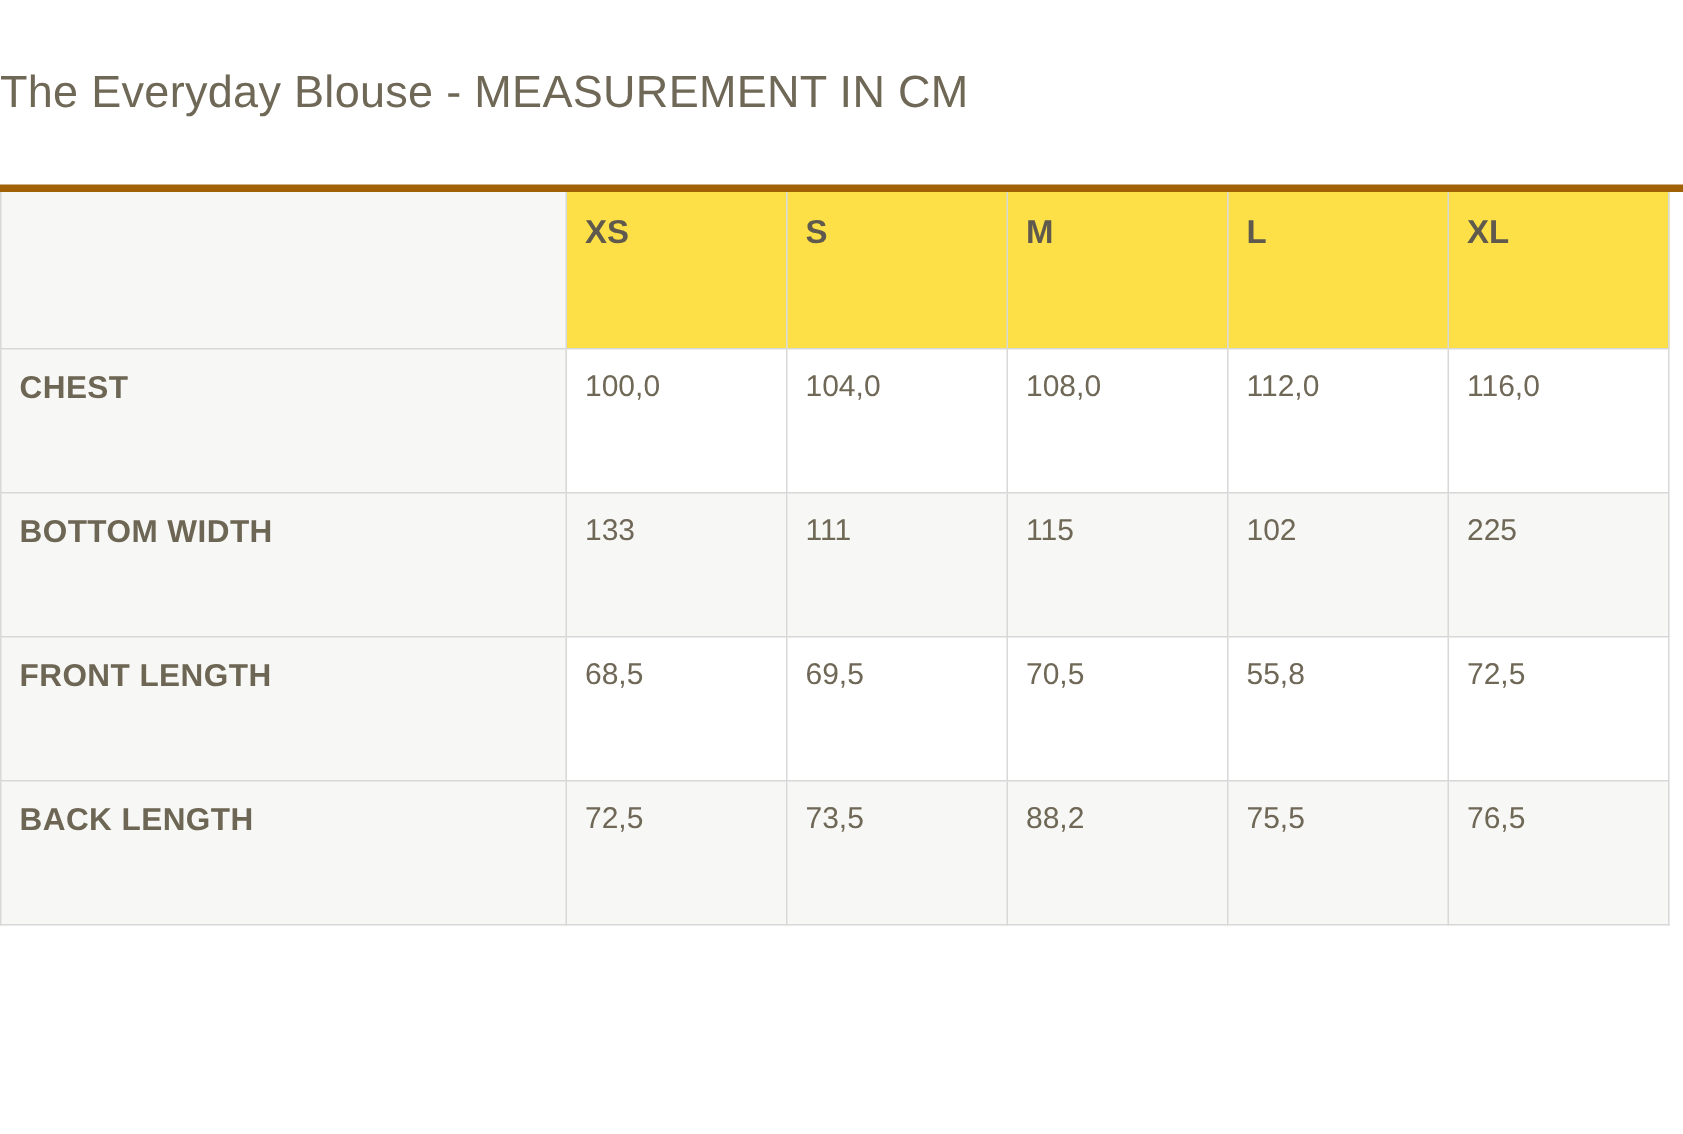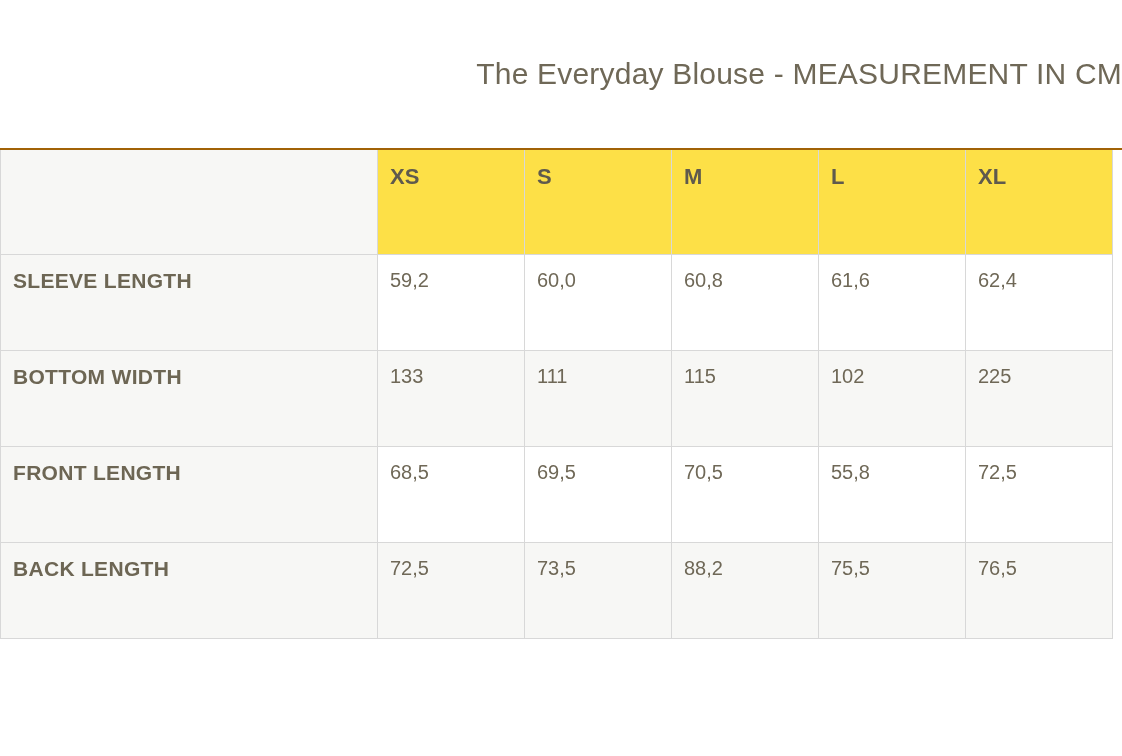--- a/index.html
+++ b/index.html
@@ -14,25 +14,25 @@
     color: #6b6455;
     overflow: hidden;
   }
   .page {
     width: 1122px;
     height: 756px;
     position: relative;
     box-sizing: border-box;
   }
   .title-area {
-    height: 150px;
+    height: 128px;
     display: flex;
     align-items: center;
-    justify-content: flex-end;
-    border-bottom: 2px solid #a16207;
+    justify-content: flex-start;
+    border-bottom: 5px solid #a16207;
     box-sizing: border-box;
   }
   .title {
     font-size: 30px;
     font-weight: 400;
     color: #6f6857;
     letter-spacing: 0.2px;
     text-align: center;
   }
   table.size-table {
@@ -118,26 +118,26 @@
         <th class="corner"></th>
         <th>XS</th>
         <th>S</th>
         <th>M</th>
         <th>L</th>
         <th>XL</th>
       </tr>
     </thead>
     <tbody>
       <tr>
-        <td class="row-label">SLEEVE LENGTH</td>
-        <td class="value">59,2</td>
-        <td class="value">60,0</td>
-        <td class="value">60,8</td>
-        <td class="value">61,6</td>
-        <td class="value">62,4</td>
+        <td class="row-label">CHEST</td>
+        <td class="value">100,0</td>
+        <td class="value">104,0</td>
+        <td class="value">108,0</td>
+        <td class="value">112,0</td>
+        <td class="value">116,0</td>
       </tr>
       <tr>
         <td class="row-label">BOTTOM WIDTH</td>
         <td class="value">133</td>
         <td class="value">111</td>
         <td class="value">115</td>
         <td class="value">102</td>
         <td class="value">225</td>
       </tr>
       <tr>

